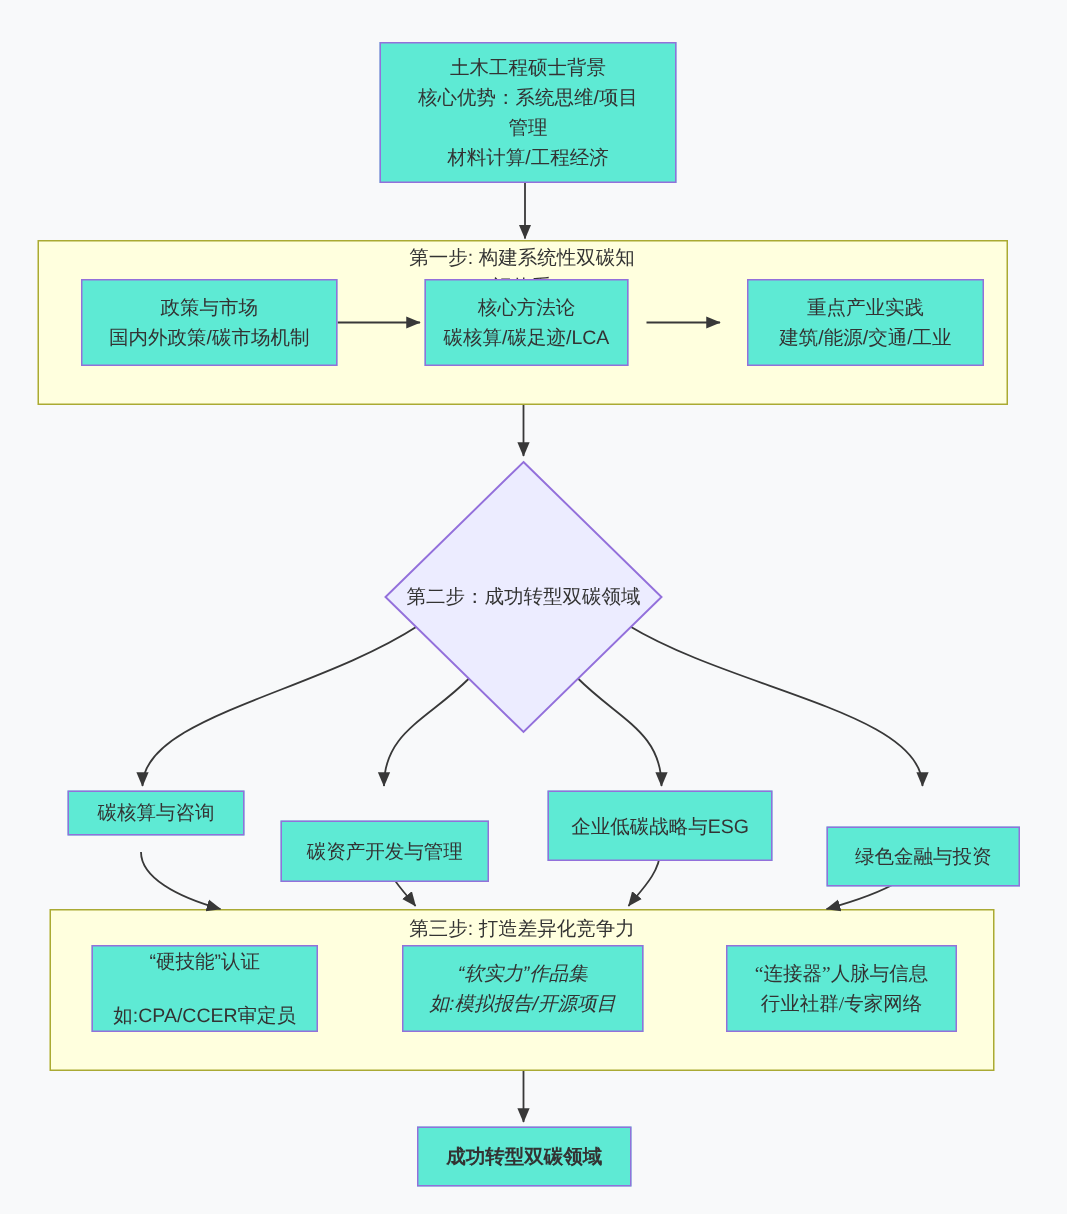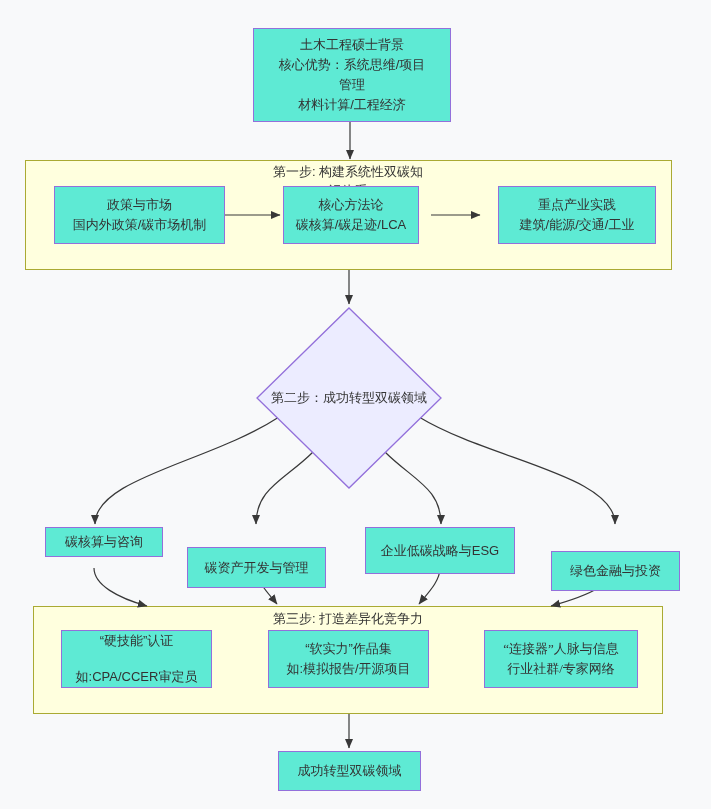--- a/index.html
+++ b/index.html
@@ -143,26 +143,26 @@
     <div class="line">企业低碳战略与ESG</div>
   </div>
   <div class="node" style="left:551px;top:503px;width:129px;height:40px;margin-top:48px;">
     <div class="line">绿色金融与投资</div>
   </div>
 
   <div class="node" style="left:61px;top:630px;width:151px;height:58px;justify-content:space-between;">
     <div class="line">“硬技能”认证</div>
     <div class="line">如:CPA/CCER审定员</div>
   </div>
-  <div class="node" style="left:268px;top:630px;width:161px;height:58px;">
+  <div class="node" style="left:268px;top:630px;width:161px;height:58px;font-style:italic;">
     <div class="line">“软实力”作品集</div>
     <div class="line">如:模拟报告/开源项目</div>
   </div>
   <div class="node" style="left:484px;top:630px;width:154px;height:58px;font-family:Liberation Serif, serif;">
     <div class="line">“连接器”人脉与信息</div>
     <div class="line">行业社群/专家网络</div>
   </div>
 
-  <div class="node" style="left:278px;top:751px;width:143px;height:40px;">
+  <div class="node" style="left:278px;top:751px;width:143px;height:40px;font-weight:bold;">
     <div class="line">成功转型双碳领域</div>
   </div>
 
 </div>
 
 </body></html>

